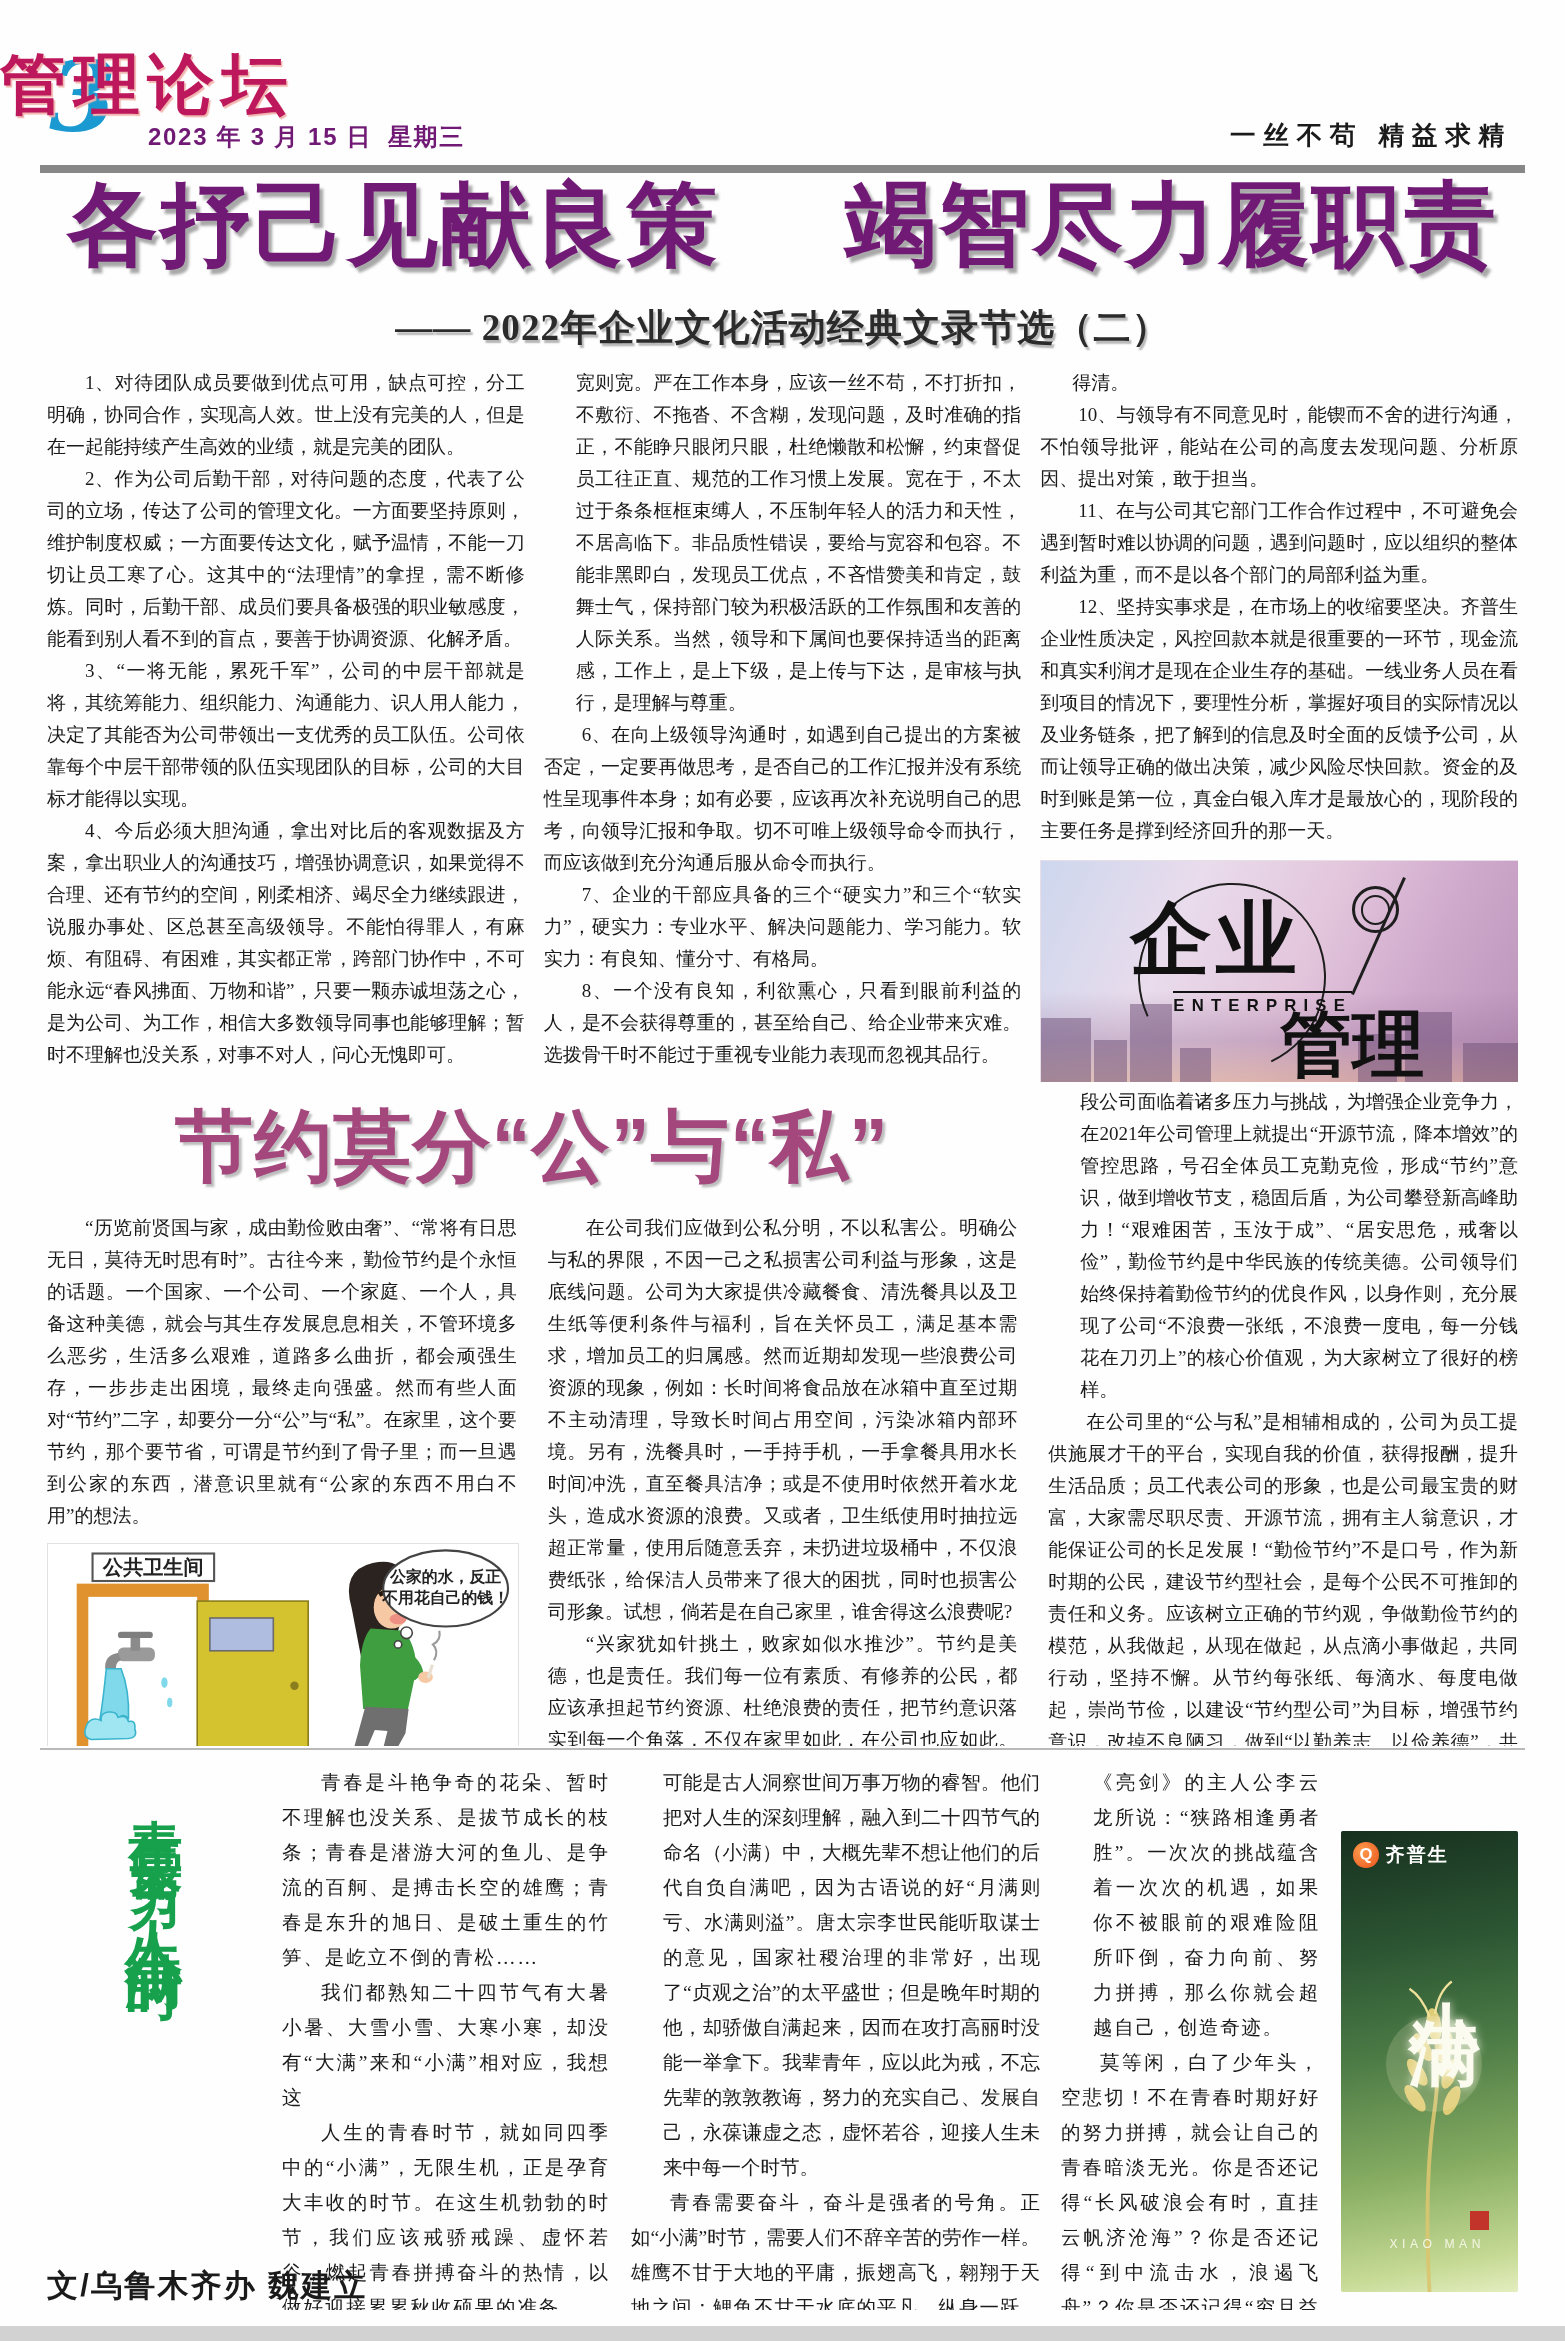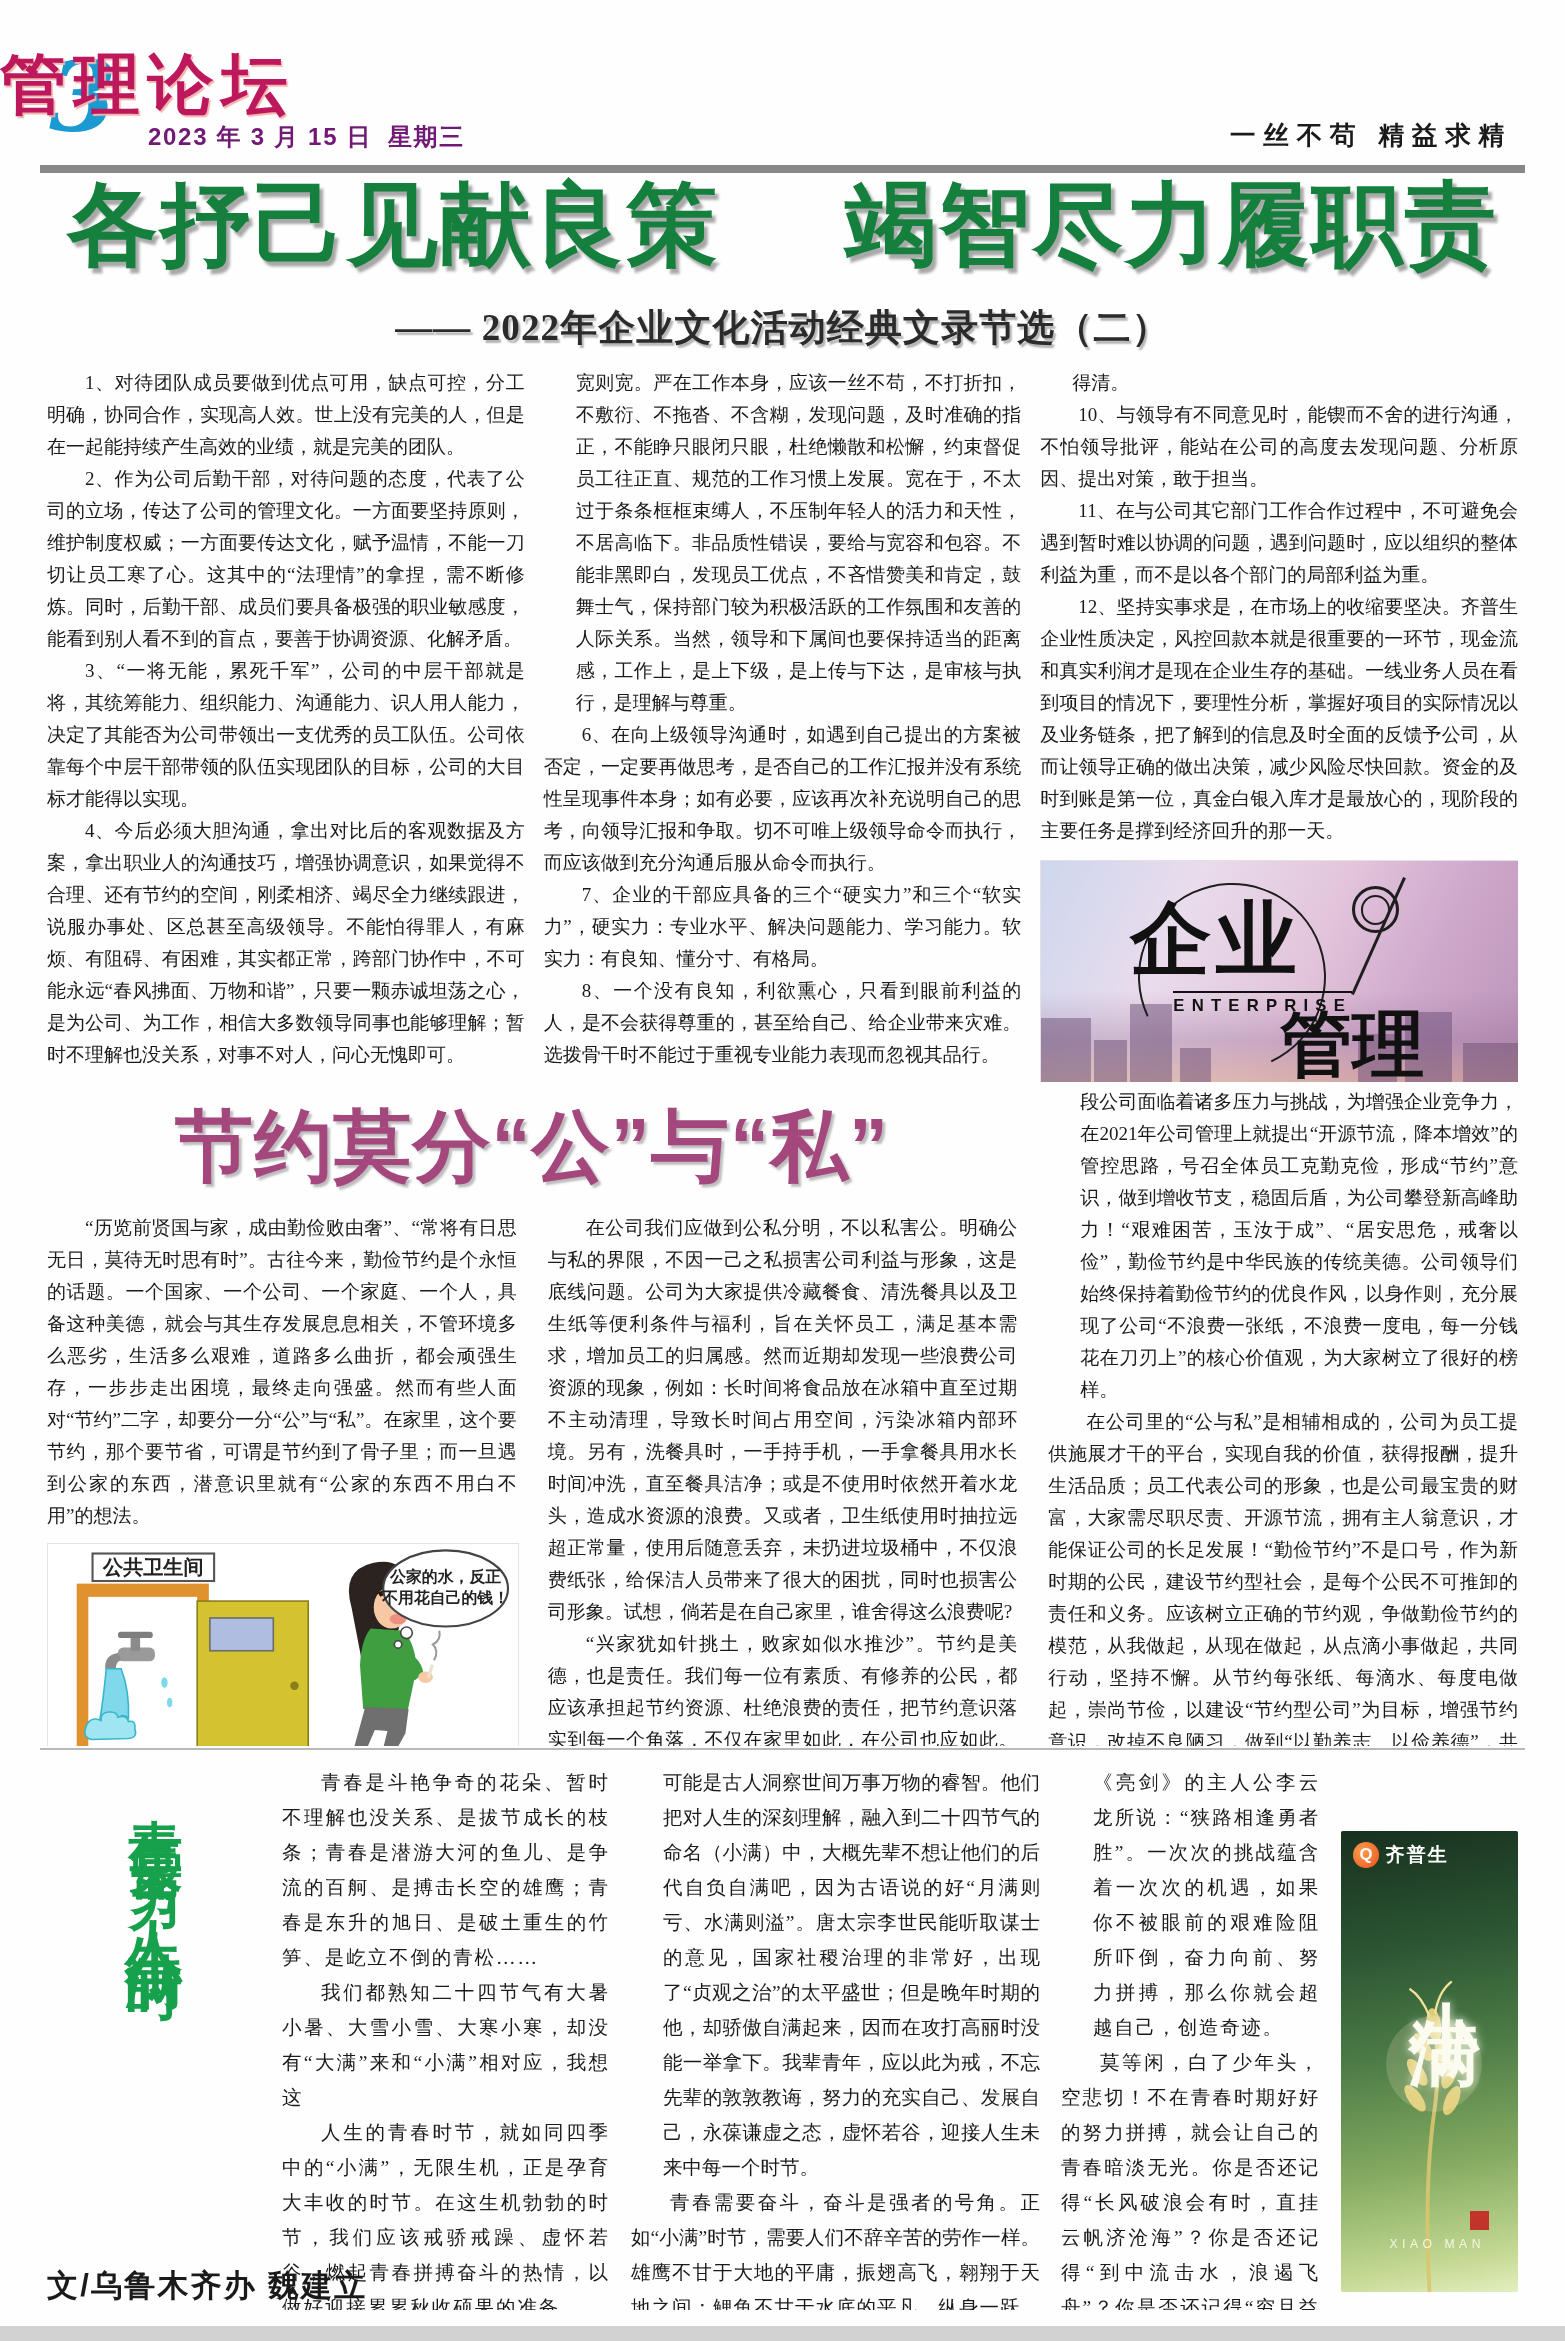--- a/index.html
+++ b/index.html
@@ -14,21 +14,21 @@
   .masthead{position:absolute;left:0;right:0;top:40px;text-align:left;font-size:66px;font-weight:bold;
             color:#be185d;letter-spacing:7.8px;font-family:"Liberation Serif","DejaVu Serif",serif;
             text-shadow:1.7px 2.2px 1.1px #f0b5ae;}
   .slogan{position:absolute;right:53px;top:118px;font-size:25.6px;font-weight:bold;letter-spacing:7.8px;
           font-family:"Liberation Sans","DejaVu Sans",sans-serif;}
   .header-bar{position:absolute;left:40px;right:40px;top:165px;height:8.3px;background:#878787;}
 
   
   .a1-headline{position:absolute;left:67px;right:67px;top:179px;display:flex;justify-content:space-between;
                font-family:"Liberation Sans","DejaVu Sans",sans-serif;font-weight:bold;font-size:91px;line-height:1;
-               color:#15803d;text-shadow:3.9px 5px 2.8px #a8a8a8;letter-spacing:2.2px;}
+               color:#701a75;text-shadow:3.9px 5px 2.8px #a8a8a8;letter-spacing:2.2px;}
   .a1-subtitle{position:absolute;left:0;right:0;top:303px;text-align:center;font-size:37px;font-weight:bold;
                color:#2b2b2b;text-shadow:2.2px 2.8px 1.7px #b5b5b5;letter-spacing:1.1px;}
   .a1-cols{position:absolute;left:47px;right:47px;top:367px;height:715px;display:flex;gap:19px;overflow:hidden;}
   .a1-cols .col{flex:1 1 0;}
 
   .body p{margin:0;text-align:justify;text-indent:2em;font-size:19px;line-height:32px;}
   .cont p:first-child{text-indent:0;margin-left:32px;}
 
   
   .ent-img{position:relative;width:100%;height:240px;margin-top:13.4px;overflow:hidden;border:0.6px solid #e7dee8;

